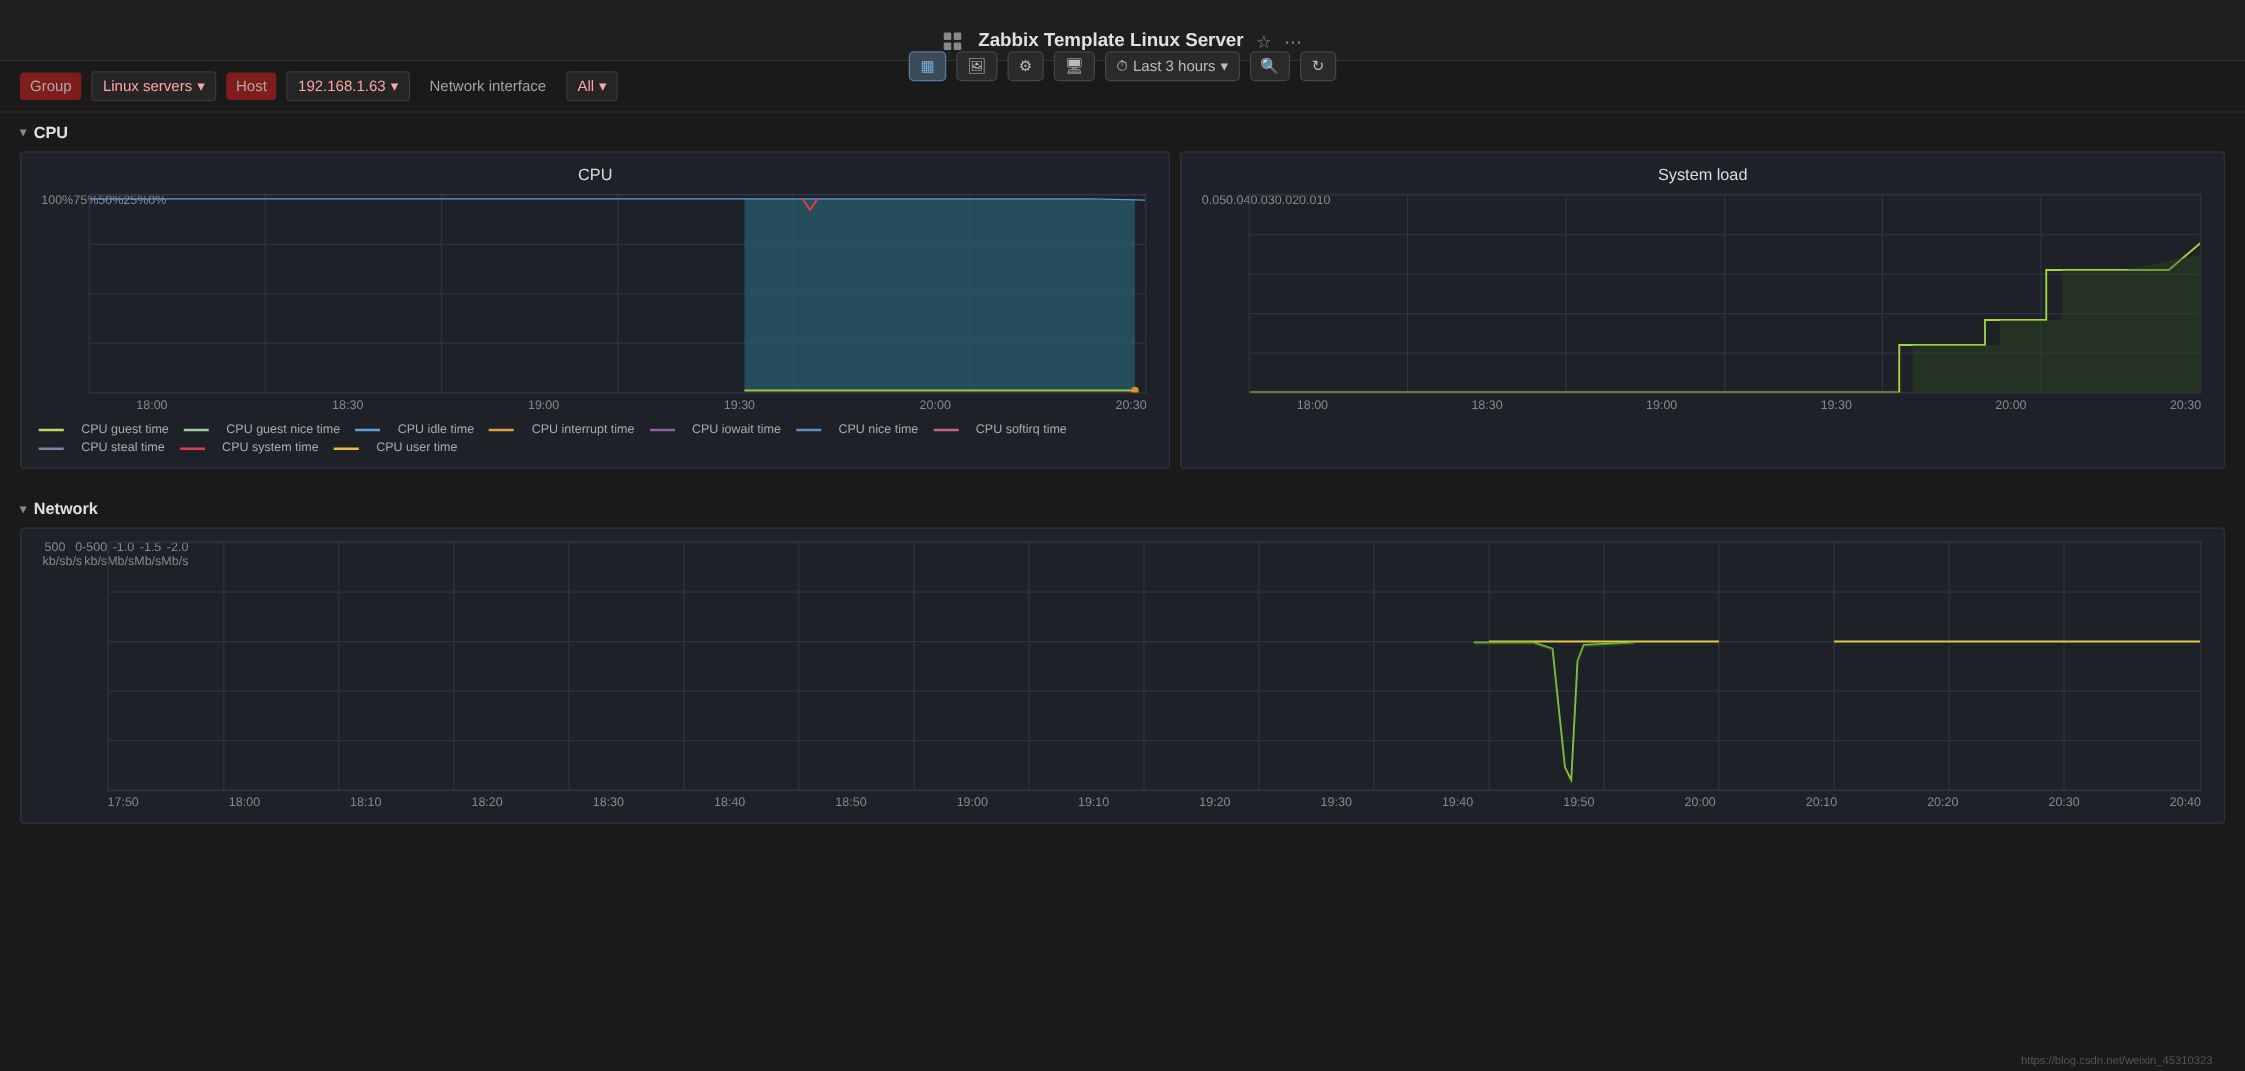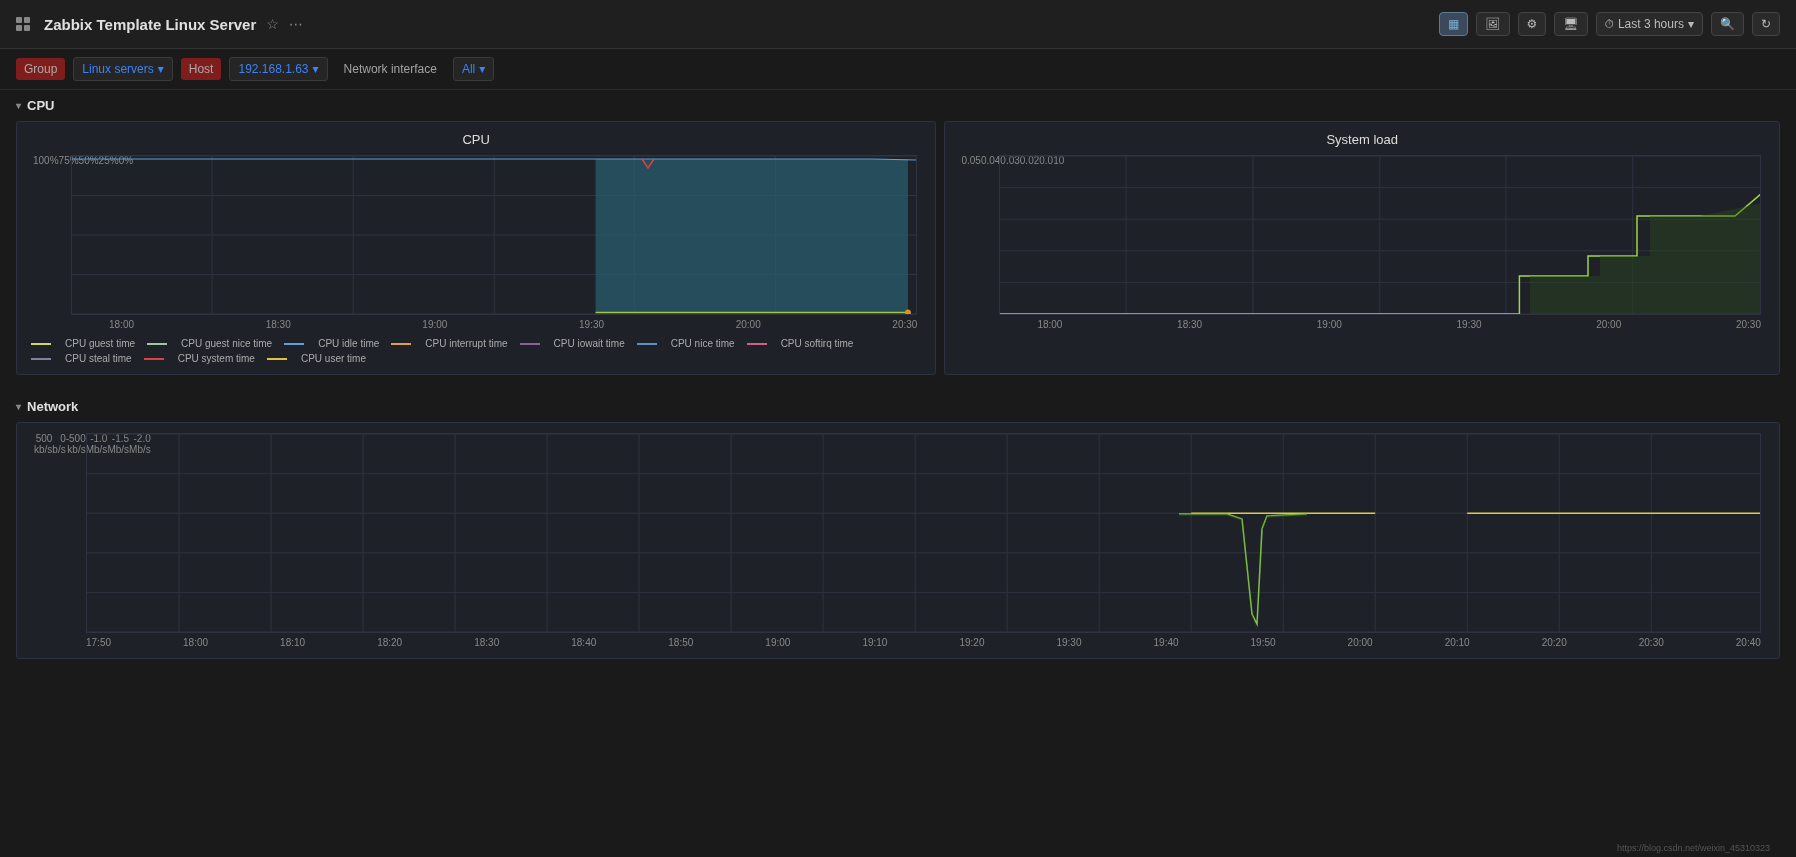--- a/index.html
+++ b/index.html
@@ -13,20 +13,21 @@
       overflow-x: hidden;
     }
     .header {
       display: flex;
       align-items: center;
       justify-content: space-between;
       background: #1f1f1f;
       padding: 24px 16px;
       border-bottom: 1px solid #333;
       height: 44px;
+      flex-direction: column;
     }
     .header-left {
       display: flex;
       align-items: center;
       gap: 10px;
     }
     .header-title {
       color: #e0e0e0;
       font-size: 15px;
       font-weight: bold;
@@ -65,21 +66,21 @@
       color: #aaa;
       font-size: 12px;
       padding: 4px 8px;
       background: #7f1d1d;
       border-radius: 3px;
     }
     .toolbar-select {
       background: #252525;
       border: 1px solid #3a3a3a;
       border-radius: 3px;
-      color: #3b82f6;
+      color: #fca5a5;
       padding: 4px 8px;
       cursor: pointer;
       display: flex;
       align-items: center;
       gap: 4px;
     }
     .network-interface-btn {
       background: transparent;
       border: none;
       color: #a3a3a3;

